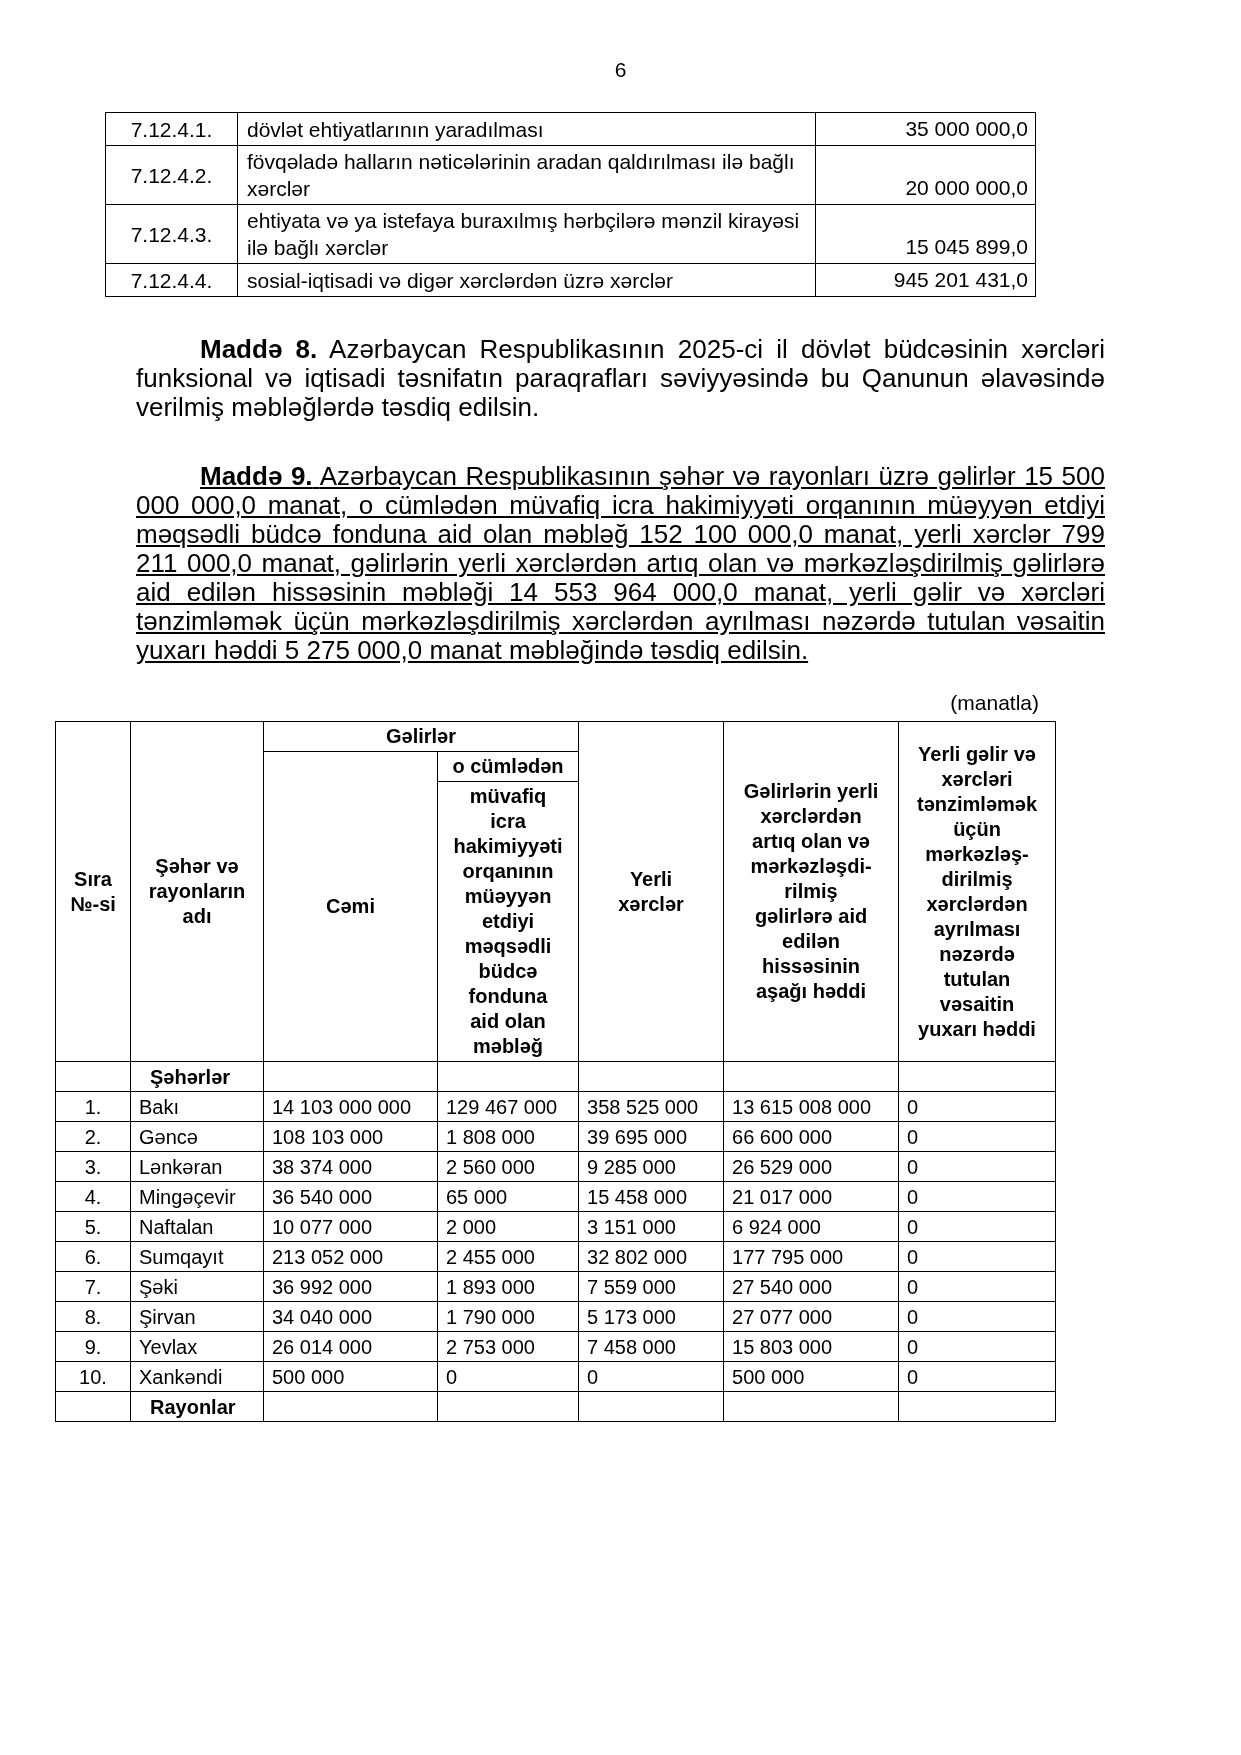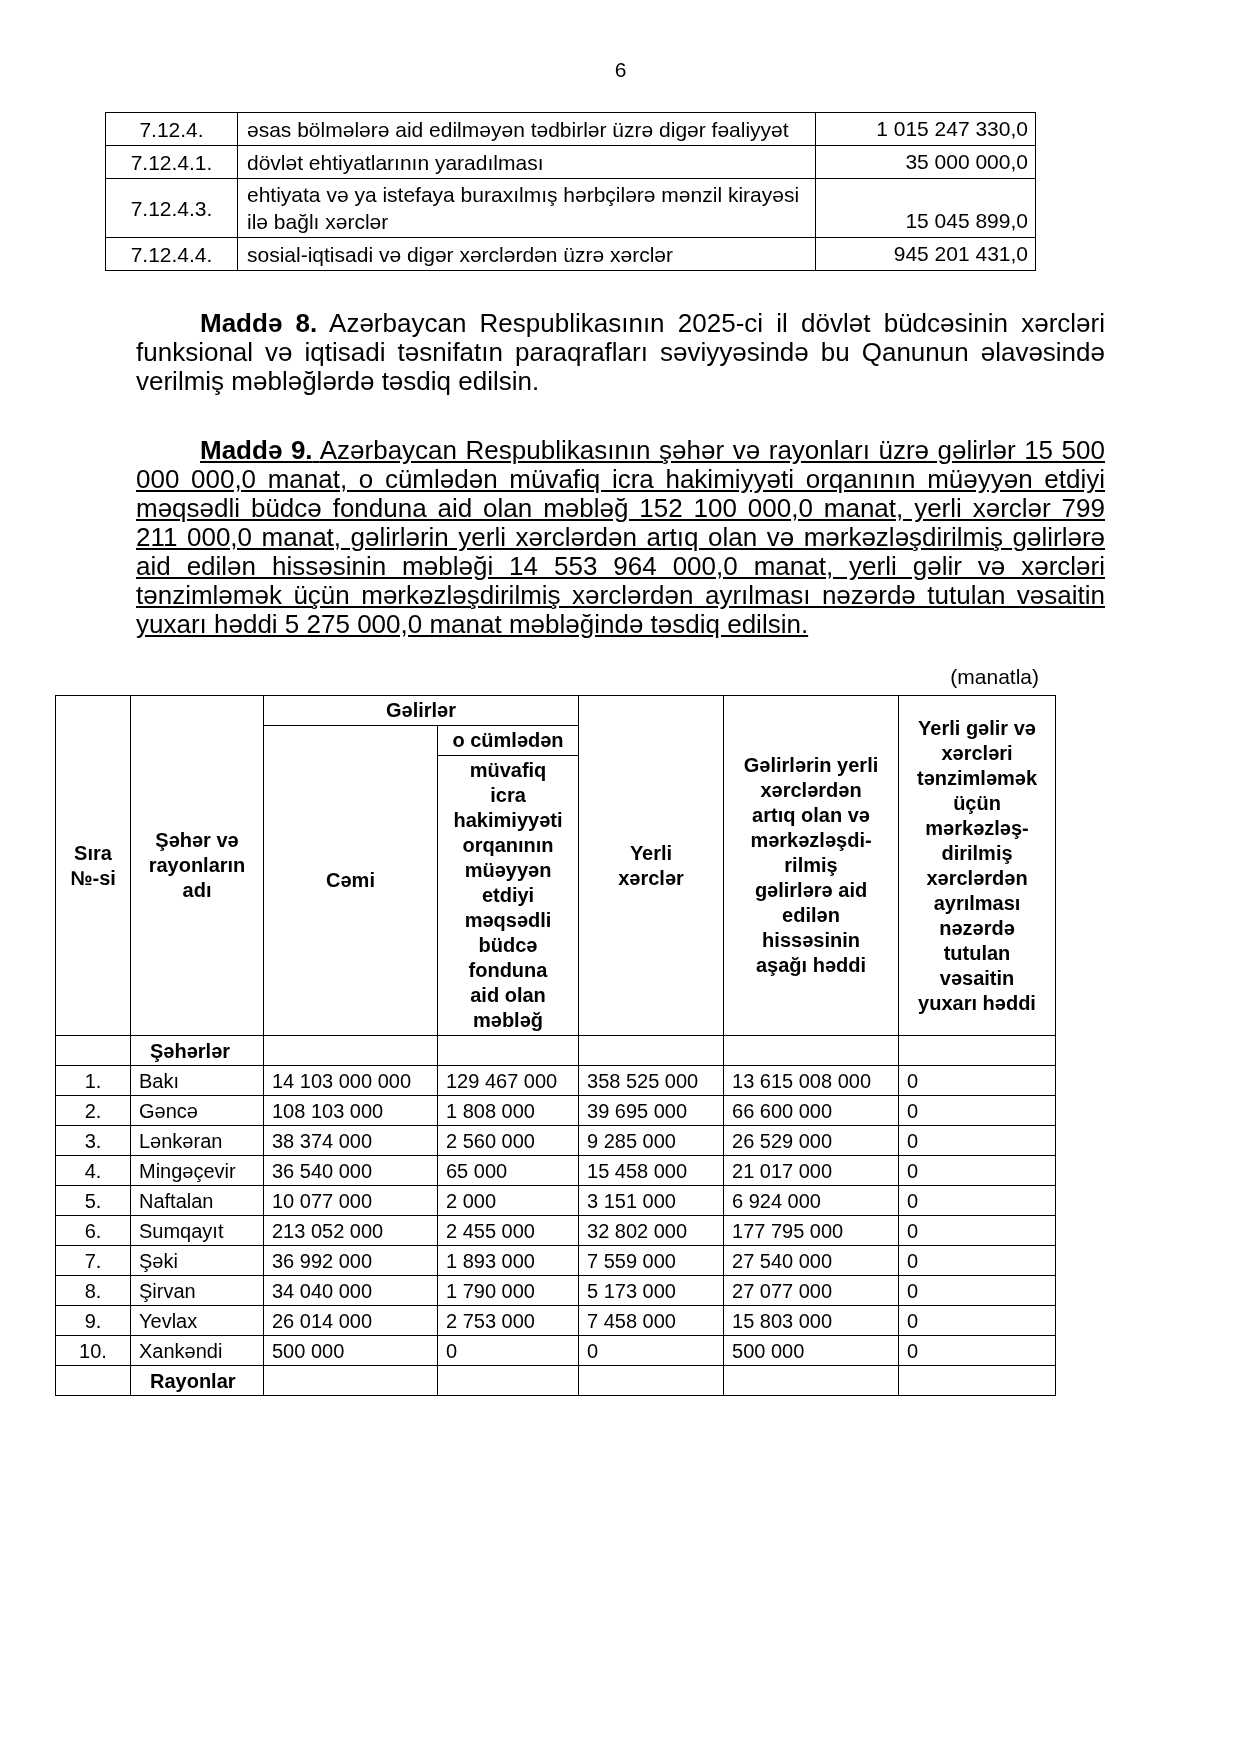--- a/index.html
+++ b/index.html
@@ -44,28 +44,28 @@
   <div class="page-number">6</div>
 
   <table class="expense-table">
     <colgroup>
       <col style="width:132px">
         <col style="width:578px">
         <col style="width:220px">
     </colgroup>
     <tbody>
       <tr>
-        <td class="code">7.12.4.</td>
-        <td class="desc">əsas bölmələrə aid edilməyən tədbirlər üzrə digər fəaliyyət</td>
-        <td class="amt">1 015 247 330,0</td>
-      </tr>
-      <tr>
         <td class="code">7.12.4.1.</td>
         <td class="desc">dövlət ehtiyatlarının yaradılması</td>
         <td class="amt">35 000 000,0</td>
+      </tr>
+      <tr>
+        <td class="code">7.12.4.2.</td>
+        <td class="desc">fövqəladə halların nəticələrinin aradan qaldırılması ilə bağlı xərclər</td>
+        <td class="amt">20 000 000,0</td>
       </tr>
       <tr>
         <td class="code">7.12.4.3.</td>
         <td class="desc">ehtiyata və ya istefaya buraxılmış hərbçilərə mənzil kirayəsi ilə bağlı xərclər</td>
         <td class="amt">15 045 899,0</td>
       </tr>
       <tr>
         <td class="code">7.12.4.4.</td>
         <td class="desc">sosial-iqtisadi və digər xərclərdən üzrə xərclər</td>
         <td class="amt">945 201 431,0</td>

